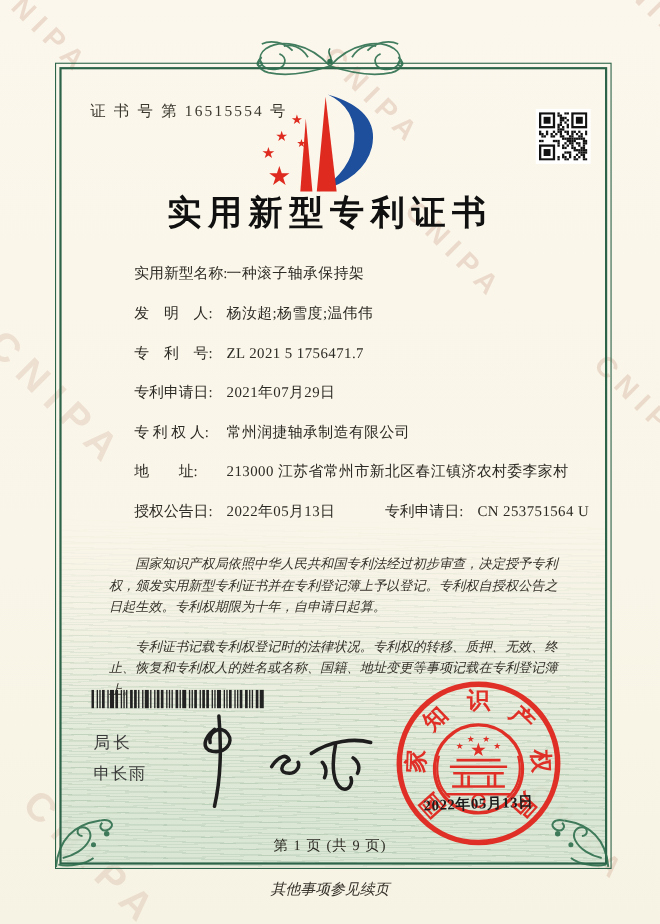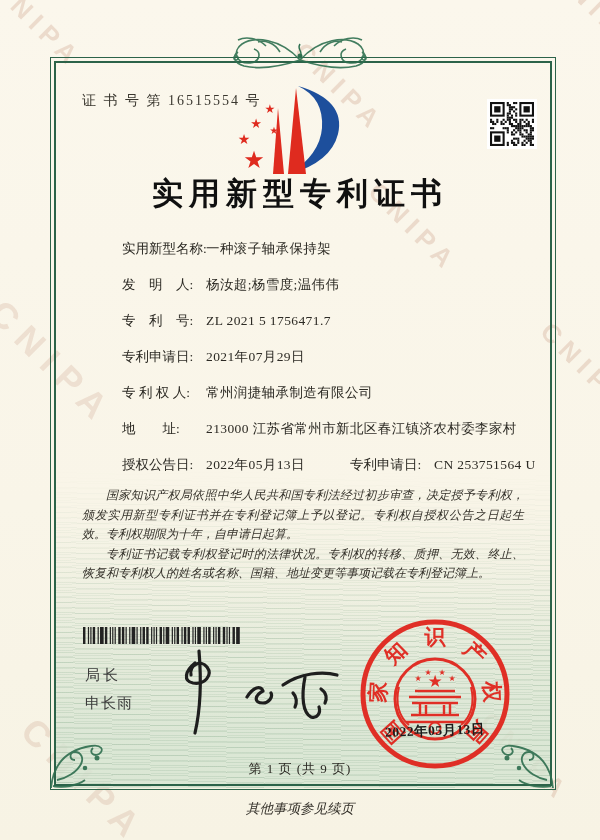--- a/index.html
+++ b/index.html
@@ -36,21 +36,21 @@
   .qr{position:absolute;left:487px;top:99px;background:#fff;padding:3px;}
   .title{position:absolute;left:0;right:0;top:166px;margin:7px;text-align:center;
          font-size:31px;font-weight:700;letter-spacing:6px;color:#101010;}
   .fields{position:absolute;left:82px;top:240px;width:448px;font-size:13.5px;color:#2c2a24;}
   .frow{position:relative;height:36px;white-space:nowrap;margin-left:40px;}
   .lbl{display:inline-block;width:84px;white-space:pre;}
   .val{letter-spacing:.4px;}
   .pair2{position:absolute;left:228px;top:0;}
   .paras{position:absolute;left:82px;top:486px;width:442px;font-size:12px;line-height:19.5px;
          text-align:justify;color:#34312a;font-style:italic;}
-  .paras p{margin:0;text-indent:2em;font-family:Liberation Serif, serif;}
+  .paras p{margin:17px;text-indent:2em;font-family:Liberation Serif, serif;}
   .barcode{position:absolute;left:83px;top:627px;}
   .director-title{position:absolute;left:85px;top:666px;font:400 15px "Liberation Sans","DejaVu Sans",sans-serif;
                   color:#3a3a3a;letter-spacing:3px;}
   .director-name{position:absolute;left:85px;top:694px;font:400 15px "Liberation Sans","DejaVu Sans",sans-serif;
                  color:#3a3a3a;letter-spacing:1px;}
   .signature{position:absolute;left:155px;top:645px;}
   .seal{position:absolute;left:356px;top:615px;width:158px;height:158px;z-index:3;}
   .seal svg{mix-blend-mode:multiply;opacity:.95;}
   .seal-date{position:absolute;left:2px;top:107px;width:154px;text-align:center;
              font-size:13.5px;font-weight:600;color:#1c1c1c;letter-spacing:.5px;transform:rotate(-2deg);}

